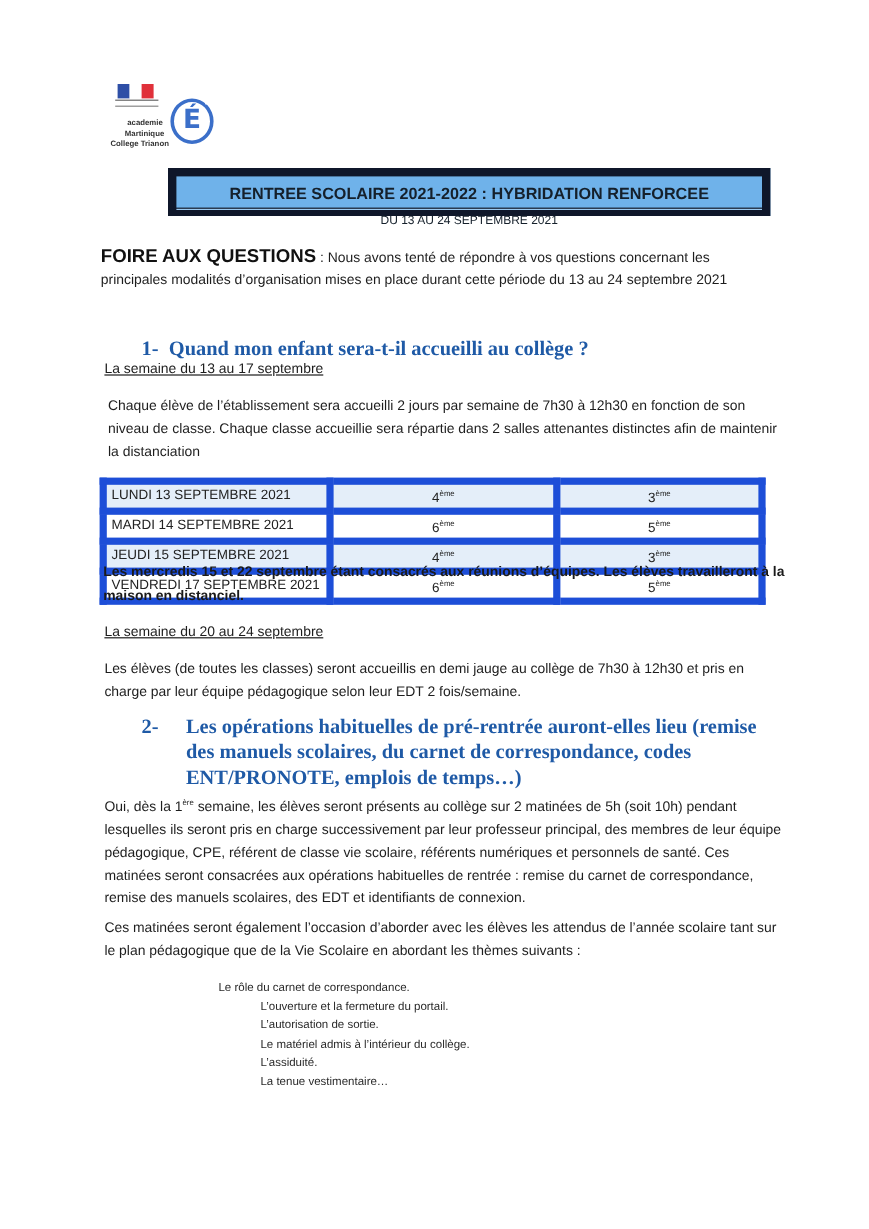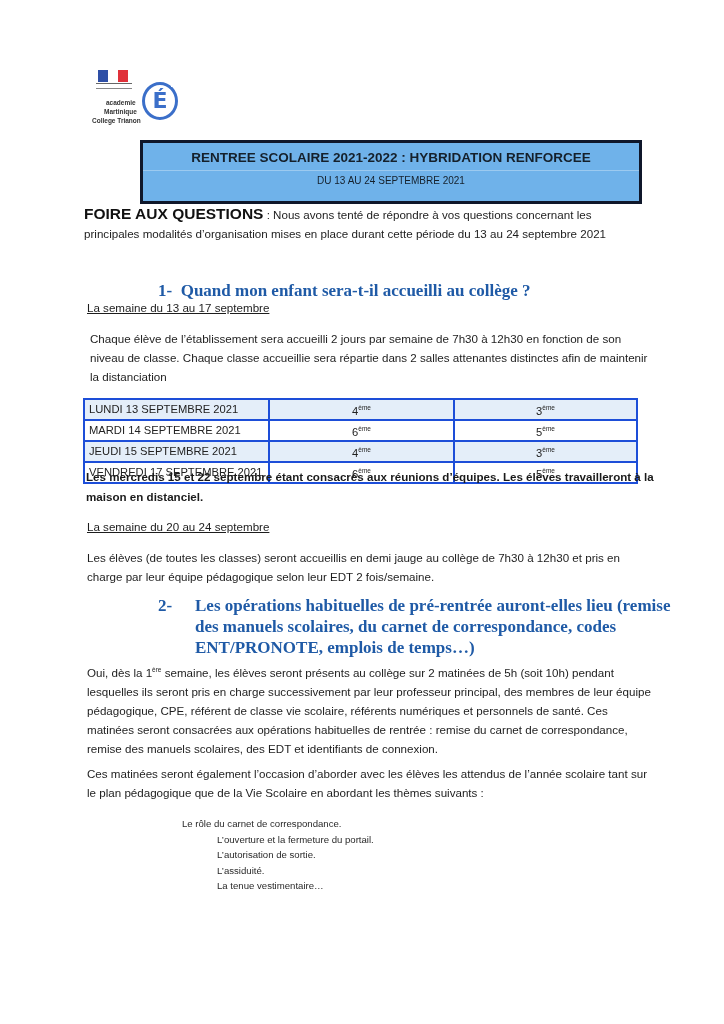--- a/index.html
+++ b/index.html
@@ -13,37 +13,37 @@
   .flag { position: absolute; left: 6px; top: 2px; width: 30px; height: 12px; display: flex; }
   .flag span { flex: 1; }
   .flag .b { background: #2e4fa6; } .flag .w { background: #ffffff; } .flag .r { background: #e0313a; }
   .flag-caption { position: absolute; left: 4px; top: 15px; width: 36px; height: 4px; border-top: 1px solid #666; border-bottom: 1px solid #888; }
   .logo-line { position: absolute; font-size: 6.5px; font-weight: bold; color: #333; white-space: nowrap; }
   .logo-e { position: absolute; left: 50px; top: 14px; width: 30px; height: 32px; border: 3px solid #3b6fc9; border-radius: 50%;
     color: #3b6fc9; font-family: "DejaVu Sans", sans-serif; font-weight: bold; font-size: 22px; line-height: 32px; text-align: center; }
   .logo-e::before { content: ""; position: absolute; right: -4px; top: -6px; width: 8px; height: 8px; background: #fff; }
 
   
-  .banner { left: 140px; top: 140px; width: 502px; height: 64px; background: #6fb2ea; border: 3px solid #0f172a; box-sizing: border-box; }
+  .banner { left: 140px; top: 140px; width: 502px; height: 40px; background: #6fb2ea; border: 7px solid #0f172a; box-sizing: border-box; }
   .banner-title { position: absolute; left: 0; right: 0; top: 7px; text-align: center; font-weight: bold; font-size: 13.5px; color: #15202b; }
   .banner-sub { position: absolute; left: 0; right: 0; top: 32px; text-align: center; font-weight: normal; font-size: 10px; color: #15202b; }
   .banner-divider { position: absolute; left: 0; right: 0; top: 27px; border-top: 1px solid #9ccaf0; }
 
   .p { font-size: 11.6px; line-height: 19px; color: #1d1d1d; }
   .center { }
   .faq-intro { left: 84px; top: 204px; width: 565px; }
   .faq-label { font-weight: bold; font-size: 15.5px; color: #111; }
 
-  .h { font-family: "Liberation Serif", serif; font-weight: bold; color: #1f5aa6; font-size: 17px; line-height: 21px; margin-left: 40px; }
+  .h { font-family: "Liberation Serif", serif; font-weight: bold; color: #1f5aa6; font-size: 17px; line-height: 21px; }
   .h1 { left: 118px; top: 280px; }
   .u { text-decoration: underline; }
   .week1 { left: 87px; top: 298px; }
 
   table.sched { position: absolute; left: 83px; top: 398px; width: 555px; border-collapse: collapse; font-size: 11.2px; }
-  table.sched td { border: 2px solid #1d4ed8; height: 15px; padding: 0 4px; line-height: 15px; color: #222; }
+  table.sched td { border: 6px solid #1d4ed8; height: 15px; padding: 0 4px; line-height: 15px; color: #222; }
   table.sched tr.alt td { background: #e4eef9; }
   table.sched td.c { text-align: center; }
   sup { font-size: 6.5px; vertical-align: 5px; }
   .note { left: 86px; top: 467px; width: 570px; font-weight: bold; font-size: 11.6px; line-height: 20px; color: #1a1a1a; }
 
   .h2 { left: 118px; top: 595px; width: 520px; }
   .h2 .num { position: absolute; left: 0; top: 0; }
   .h2 .txt { display: block; margin-left: 37px; }
 
   .themes { left: 182px; top: 816px; font-size: 9.6px; line-height: 15.5px; color: #2a2a2a; }
@@ -120,15 +120,16 @@
 <div class="abs p" style="left:87px; top:660px; width:570px;">
   <span>Oui, dès la  1</span><sup>ère</sup><span> semaine, les élèves seront présents  au collège sur 2 matinées  de 5h (soit 10h) pendant lesquelles ils seront pris en charge successivement par leur professeur principal, des membres de leur équipe pédagogique, CPE, référent de classe vie scolaire, référents numériques et personnels de santé. Ces matinées seront consacrées  aux opérations habituelles de rentrée : remise du carnet de correspondance, remise des manuels scolaires, des EDT et identifiants de connexion.</span>
 </div>
 
 <div class="abs p" style="left:87px; top:764px; width:570px;">Ces matinées seront également l’occasion d’aborder avec les élèves les attendus de l’année scolaire tant sur le plan pédagogique que de la Vie Scolaire en abordant les thèmes suivants :</div>
 
 <div class="abs themes">
   <div>Le rôle du carnet de correspondance.</div>
   <div class="sub">L’ouverture et la fermeture du portail.</div>
   <div class="sub">L’autorisation de sortie.</div>
+  <div class="sub">Le matériel admis à l’intérieur du collège.</div>
   <div class="sub">L’assiduité.</div>
   <div class="sub">La tenue vestimentaire…</div>
 </div>
 
 </body></html>

